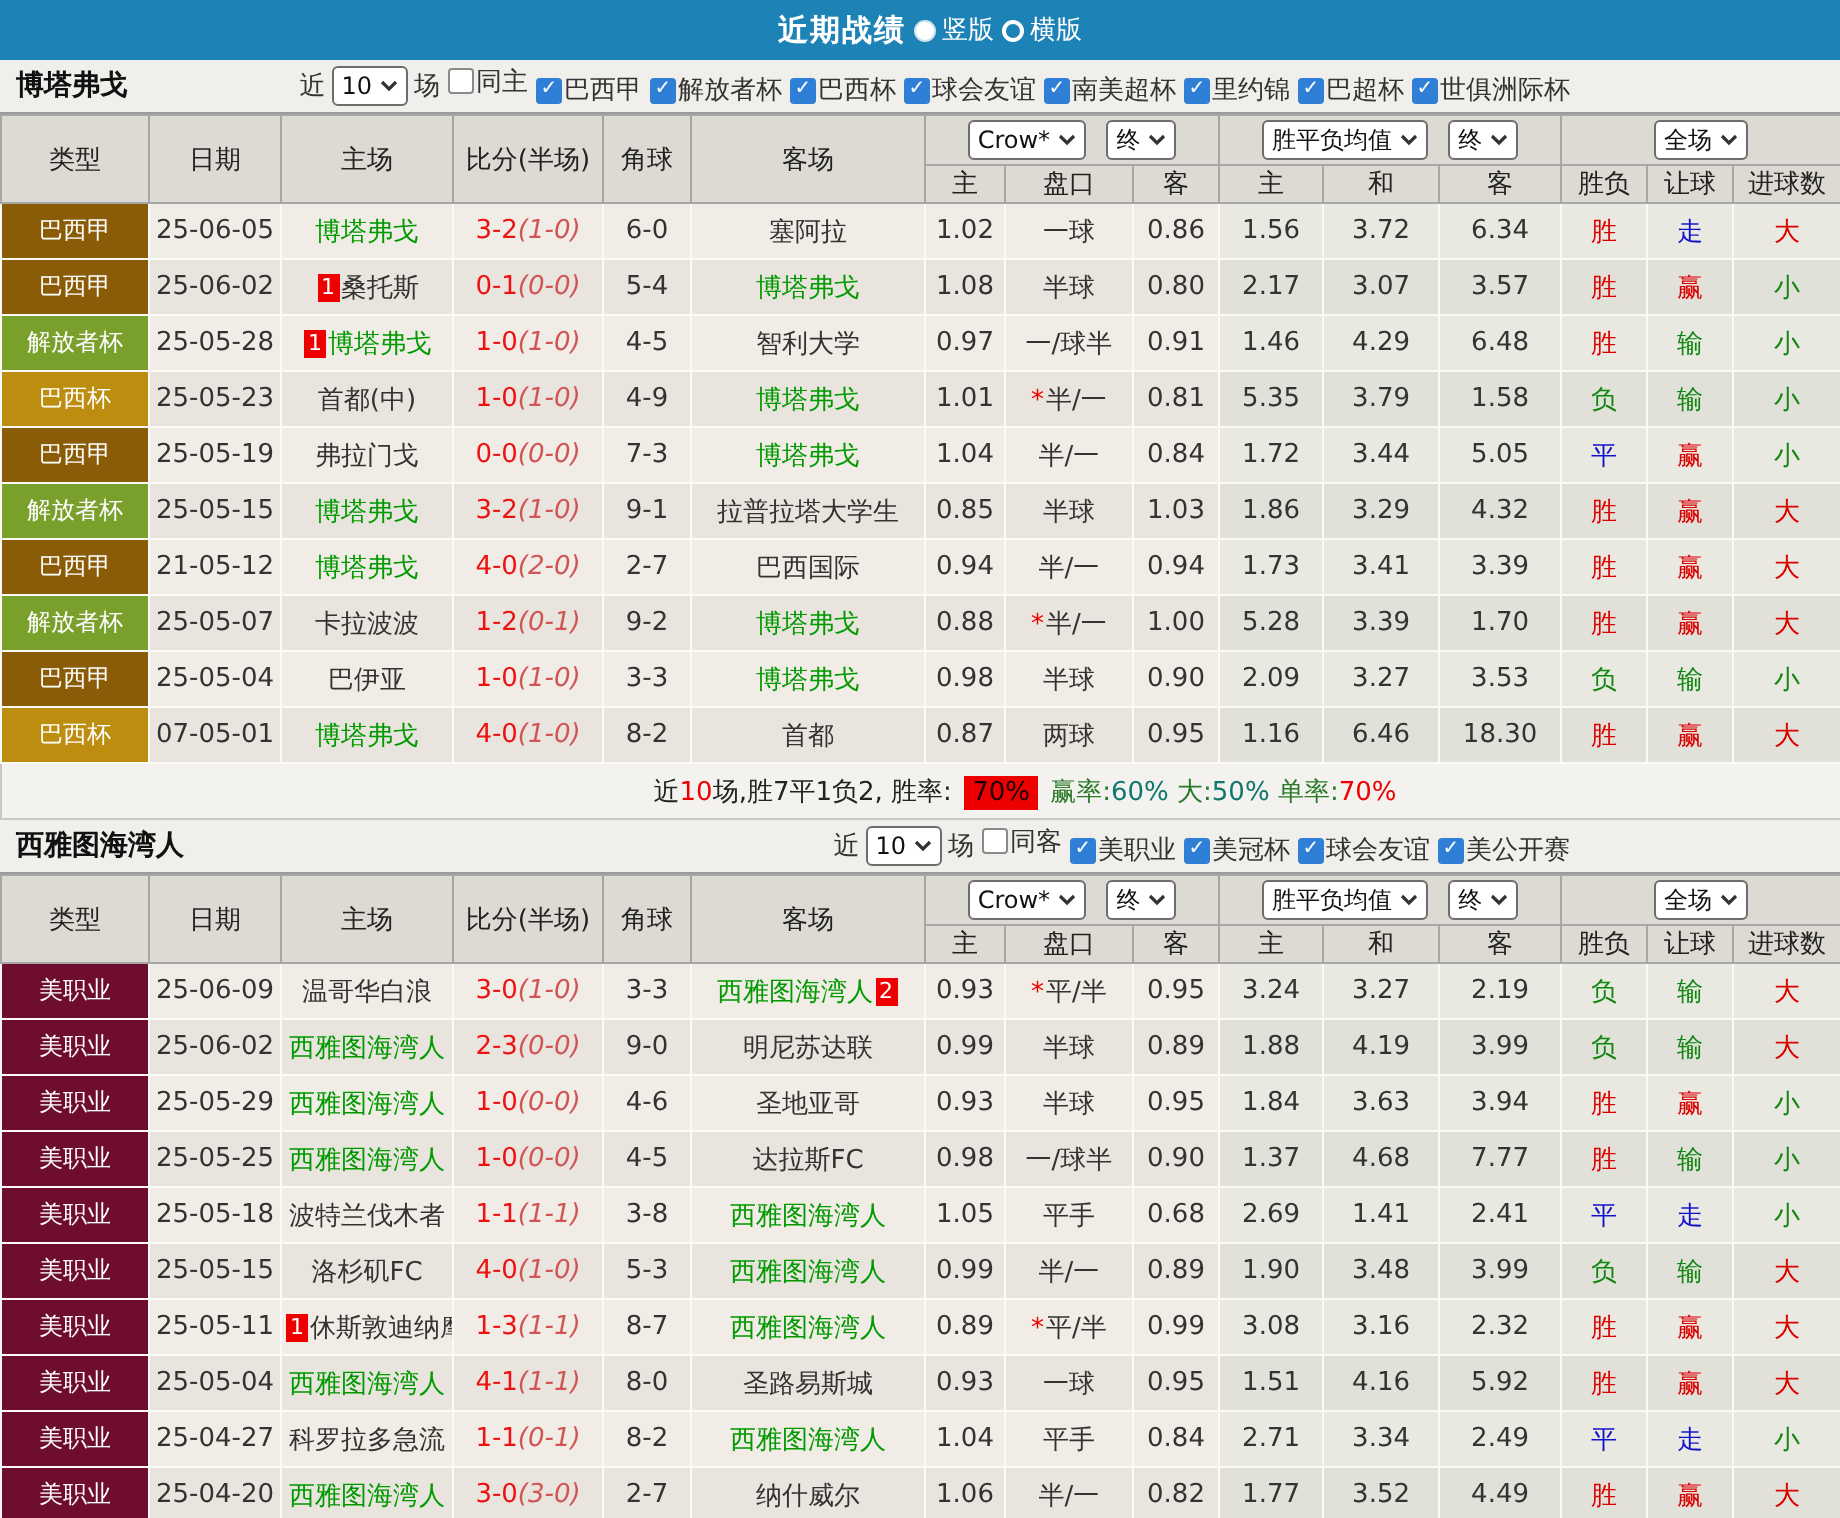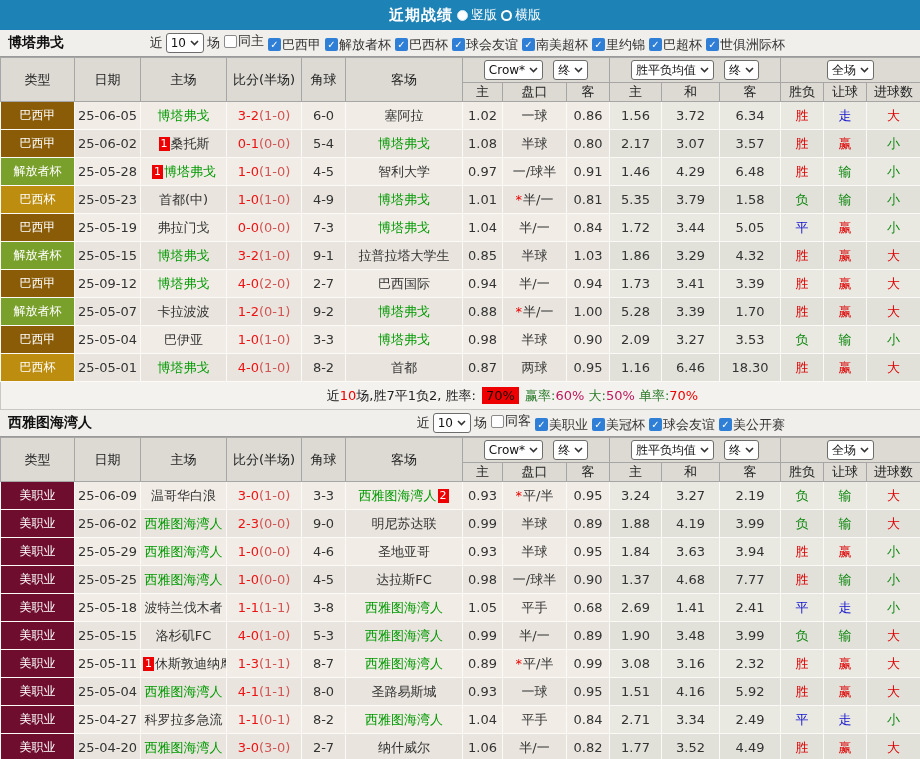--- a/index.html
+++ b/index.html
@@ -24,31 +24,31 @@
   thead .hgroup{height:24px;}
   thead .hsub th{height:18px;}
   tbody td{border:1px solid #fbfaf7;text-align:center;height:27px;padding:0 1px;overflow:hidden;white-space:nowrap;font-size:13px;}
   td.c-beige{background:#f1ede6;}
   tr.even td.c-beige{background:#e9e5de;}
   td.c-gray{background:#e9e9e2;}
   tr.even td.c-gray{background:#e1e1da;}
   td.c-comp{color:#fff;font-size:12px;}
   .self{color:#009900;}
   .score-main{color:#ee1111;}
-  .score-half{color:#d25555;}
+  .score-half{color:#d25555;font-style:italic;}
   .badge{display:inline-block;background:#ee0000;color:#fff;font-size:11px;line-height:14px;padding:0 2px;margin:0 1px;vertical-align:1px;}
   .star{color:#ee0000;margin-right:1px;}
   .res-red{color:#dd0000;}
   .res-blue{color:#1111cc;}
   .res-green{color:#108810;}
   td.summary-cell{background:#f3f2ee;border:1px solid #c9c8c3;text-align:center;height:27px;}
   .sum-wrap{white-space:pre;margin-left:104px;}
   .s-black{color:#222;}
   .s-red{color:#ee0000;}
-  .s-blue{color:#be185d;}
+  .s-blue{color:#0f766e;}
   .s-green{color:#2a7a2a;}
   .s-badge{background:#ee0000;color:#1a0000;padding:1px 4px;margin:0 2px;}
 </style>
 </head>
 <body>
 
 <div class="titlebar">
   <span class="title">近期战绩</span>
   <span class="radio on"></span>
   <span class="rlabel">竖版</span>
@@ -271,21 +271,21 @@
           <td class="c-beige">1.03</td>
           <td class="c-gray">1.86</td>
           <td class="c-gray">3.29</td>
           <td class="c-gray">4.32</td>
           <td class="c-gray res-red">胜</td>
           <td class="c-gray res-red">赢</td>
           <td class="c-gray res-red">大</td>
         </tr>
         <tr class="odd">
           <td class="c-comp" style="background: rgb(138, 92, 8);">巴西甲</td>
-          <td class="c-beige">25-09-12</td>
+          <td class="c-beige">21-05-12</td>
           <td class="c-beige"><span class="self">博塔弗戈</span></td>
           <td class="c-beige"><span class="score-main">4-0</span><span class="score-half">(2-0)</span></td>
           <td class="c-beige">2-7</td>
           <td class="c-beige"><span>巴西国际</span></td>
           <td class="c-beige">0.94</td>
           <td class="c-beige"><span>半/一</span></td>
           <td class="c-beige">0.94</td>
           <td class="c-gray">1.73</td>
           <td class="c-gray">3.41</td>
           <td class="c-gray">3.39</td>
@@ -322,21 +322,21 @@
           <td class="c-beige">0.90</td>
           <td class="c-gray">2.09</td>
           <td class="c-gray">3.27</td>
           <td class="c-gray">3.53</td>
           <td class="c-gray res-green">负</td>
           <td class="c-gray res-green">输</td>
           <td class="c-gray res-green">小</td>
         </tr>
         <tr class="even">
           <td class="c-comp" style="background: rgb(189, 141, 16);">巴西杯</td>
-          <td class="c-beige">25-05-01</td>
+          <td class="c-beige">07-05-01</td>
           <td class="c-beige"><span class="self">博塔弗戈</span></td>
           <td class="c-beige"><span class="score-main">4-0</span><span class="score-half">(1-0)</span></td>
           <td class="c-beige">8-2</td>
           <td class="c-beige"><span>首都</span></td>
           <td class="c-beige">0.87</td>
           <td class="c-beige"><span>两球</span></td>
           <td class="c-beige">0.95</td>
           <td class="c-gray">1.16</td>
           <td class="c-gray">6.46</td>
           <td class="c-gray">18.30</td>

